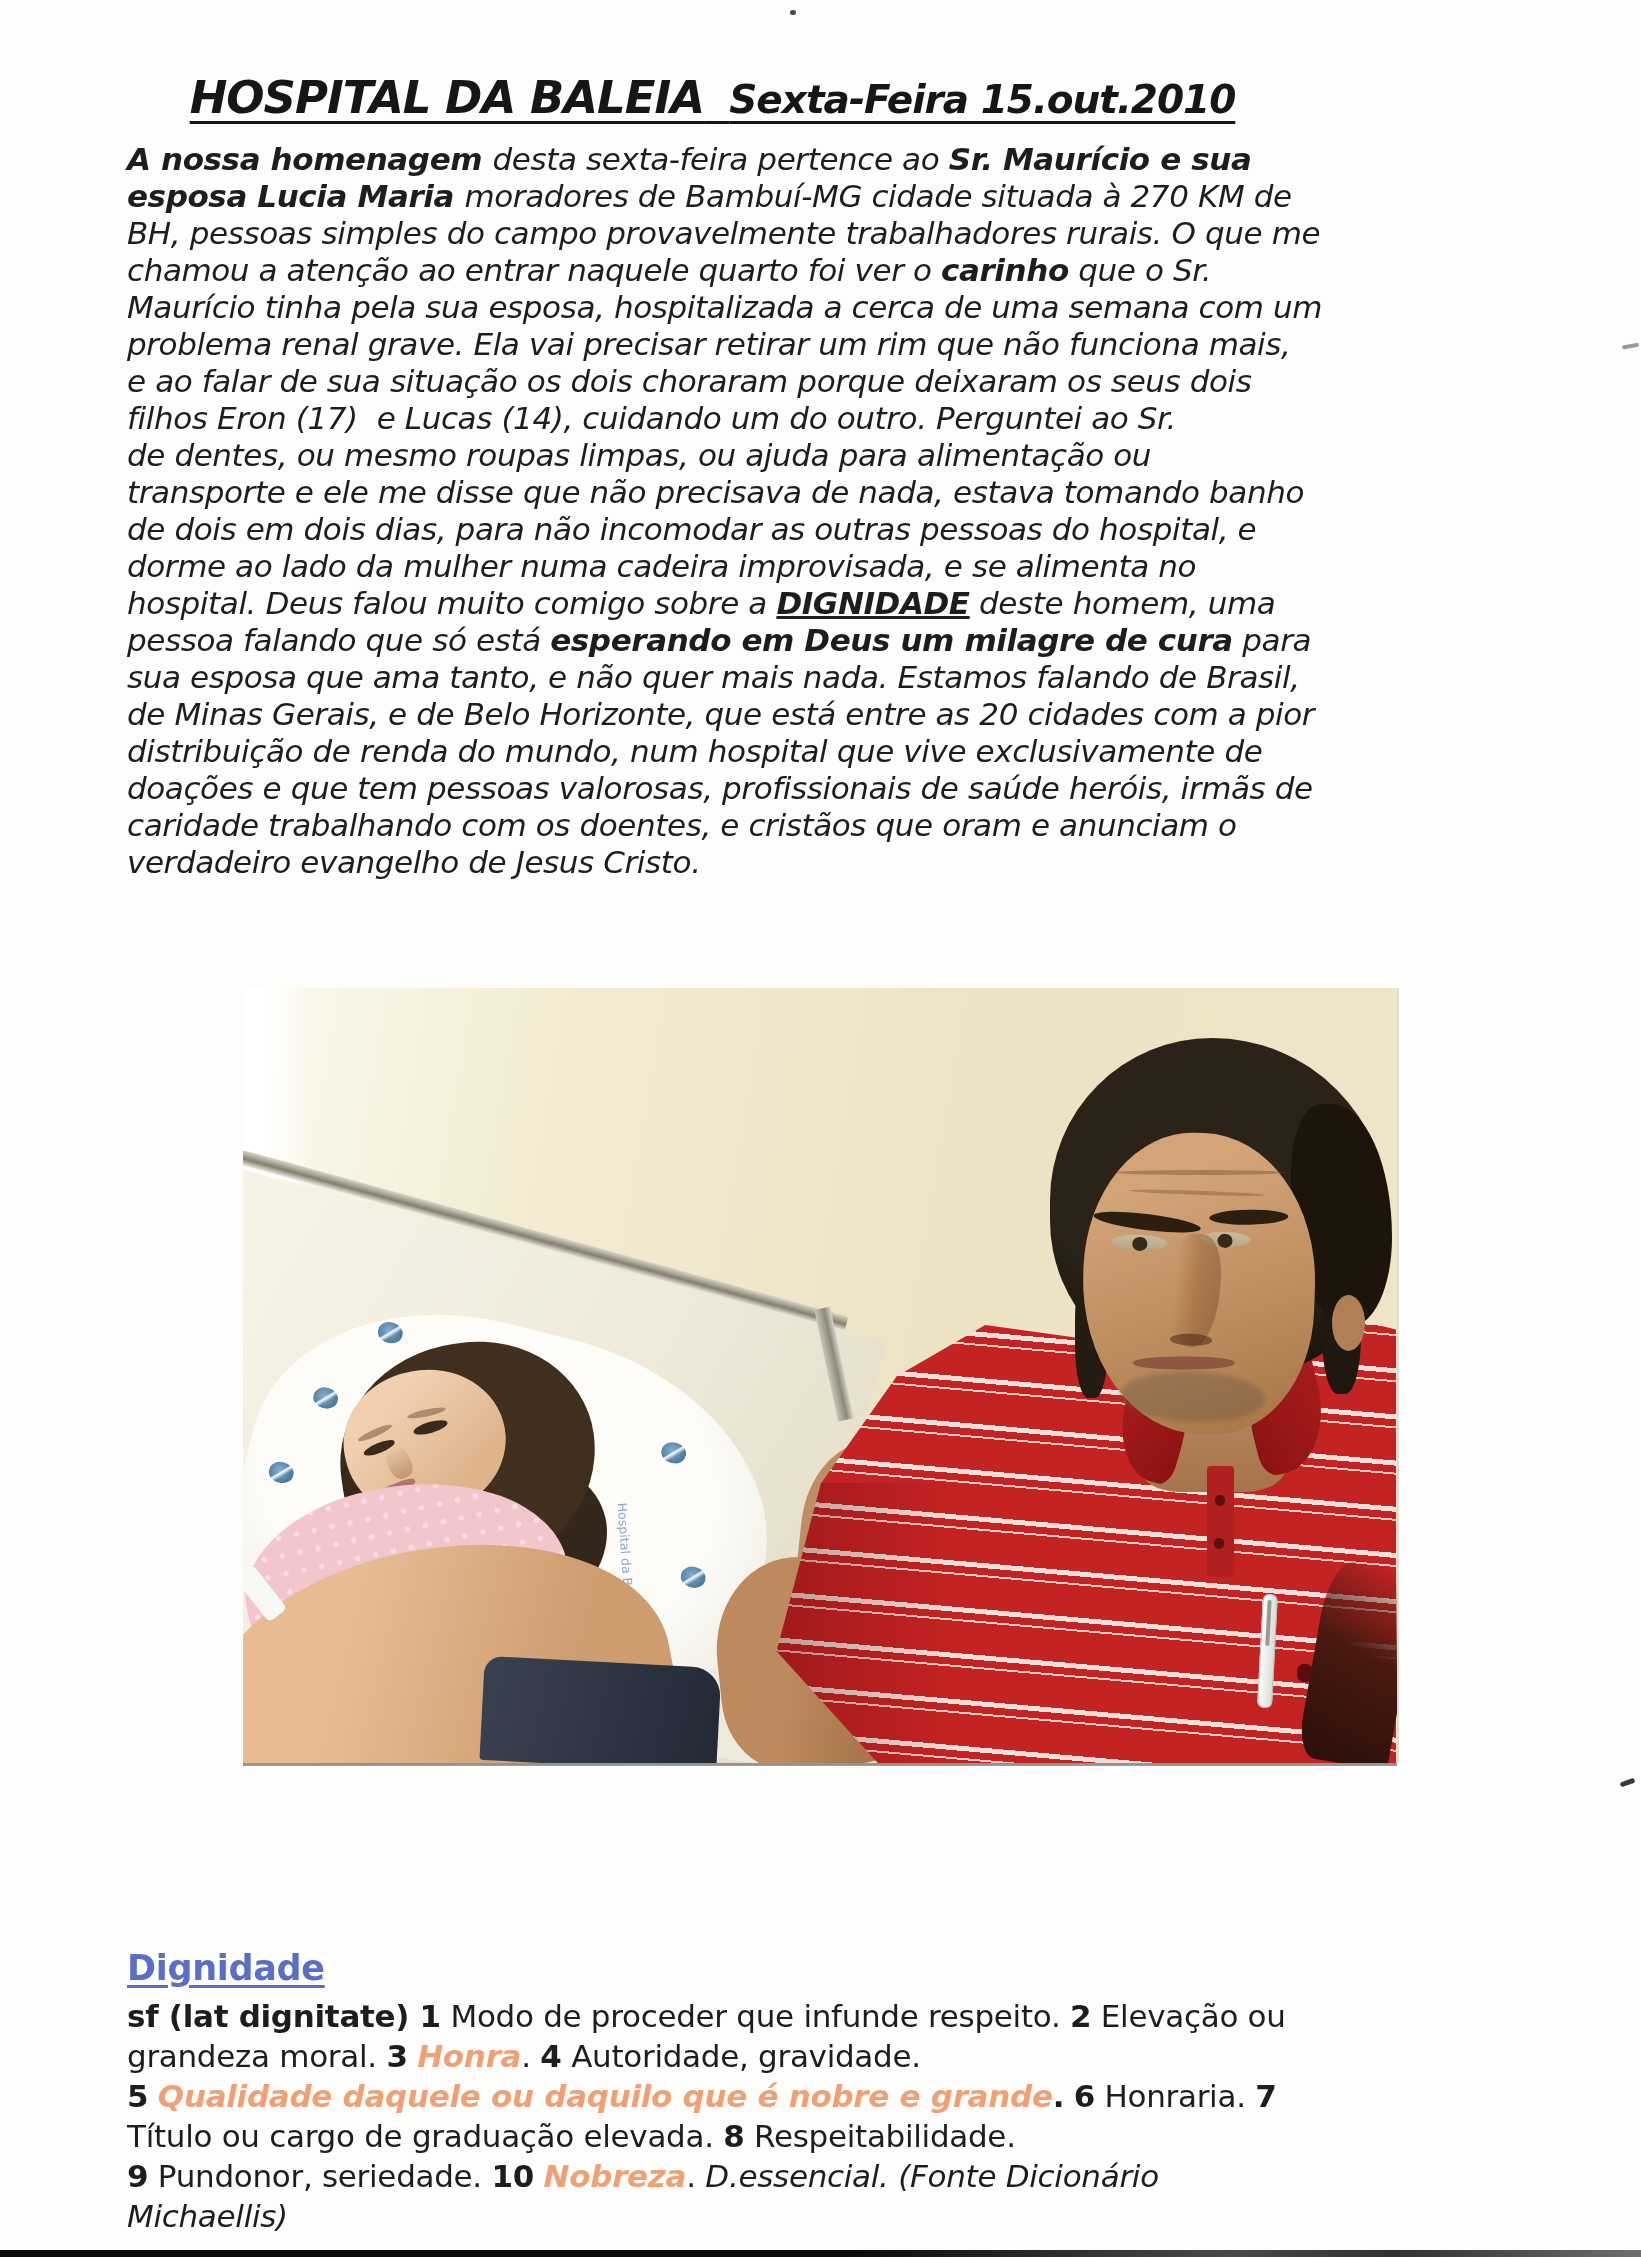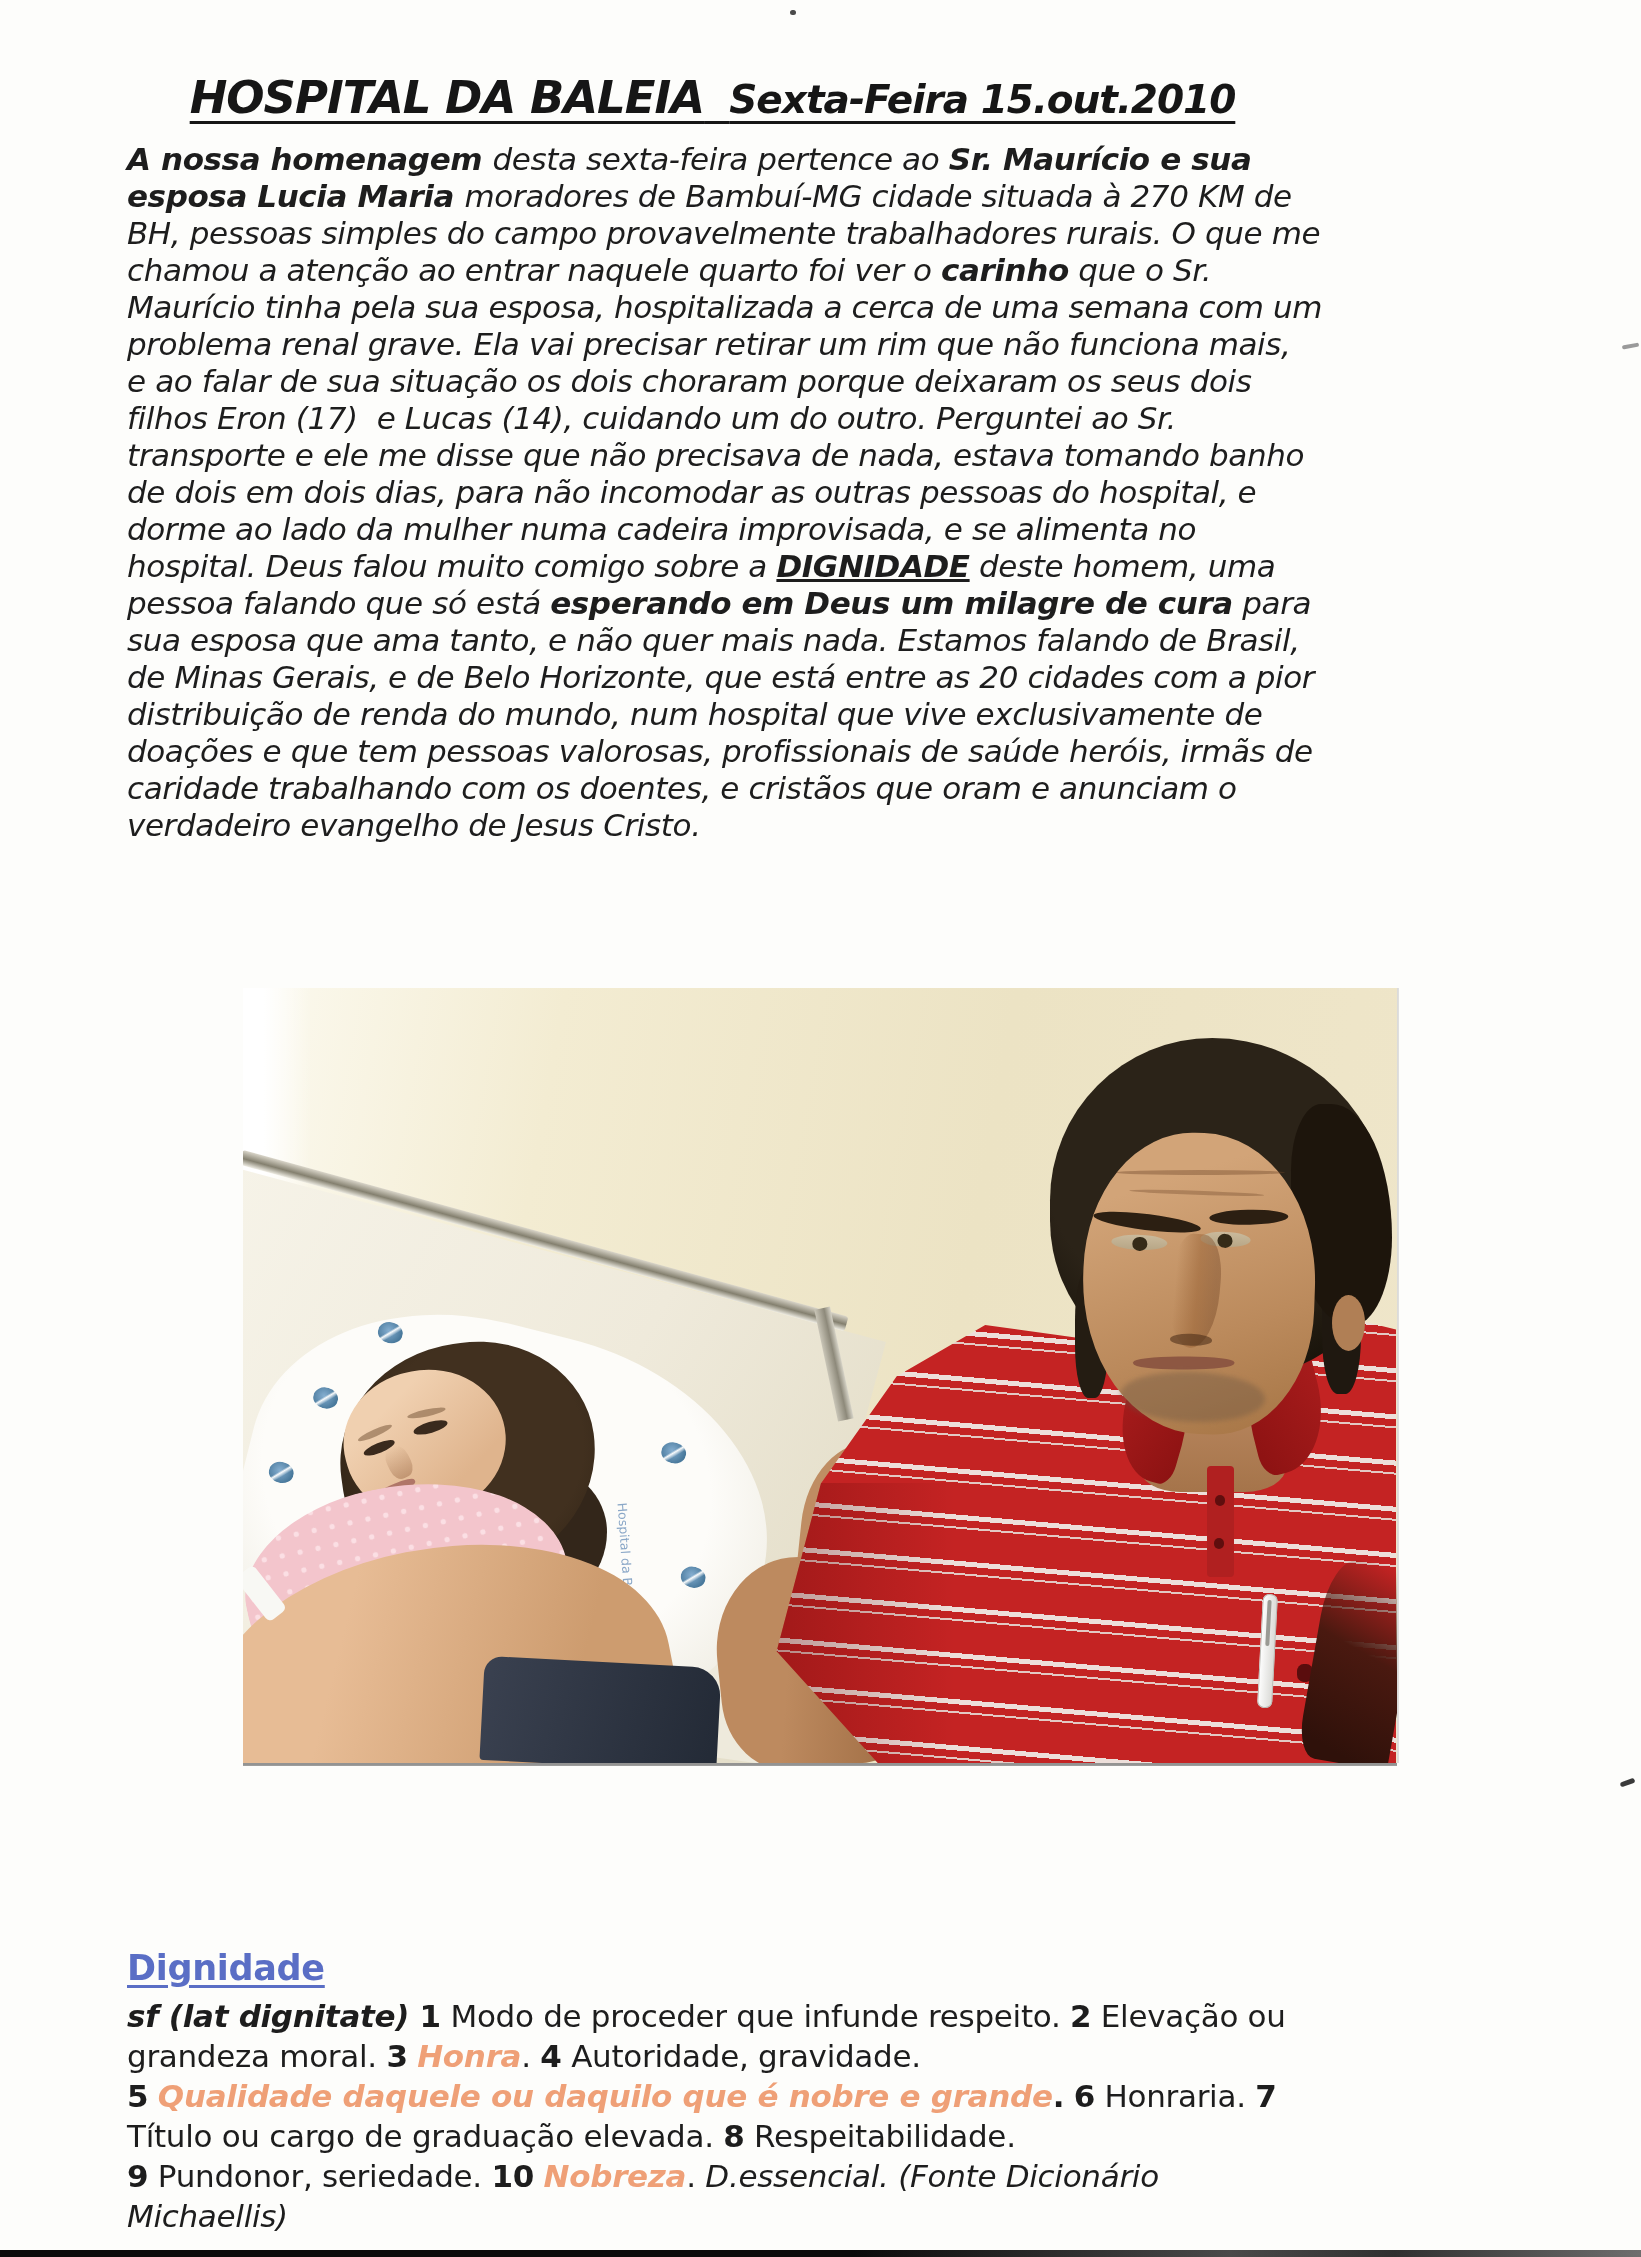--- a/index.html
+++ b/index.html
@@ -15,21 +15,21 @@
         font-size:31px;line-height:37px;letter-spacing:-0.4px;}
   #definition{position:absolute;left:127px;top:1948px;width:1419px;font-size:31px;
         line-height:40px;letter-spacing:-0.3px;}
   #definition-heading{font-size:35px;font-weight:700;color:var(--c-accent-blue,#5a6ec5);
         text-decoration:underline;text-decoration-thickness:2.9px;text-underline-offset:4.8px;margin-bottom:7.7px;}
   .tline{white-space:pre;}
   .seg-b{font-weight:700;}
   .seg-bu{font-weight:700;text-decoration:underline;text-decoration-thickness:2.9px;}
   .seg-o{font-weight:700;font-style:italic;color:var(--c-accent-orange,#efa077);}
   .seg-i{font-style:italic;}
-  .seg-bi{font-weight:700;font-style:italic;margin-top:16px;}
+  .seg-bi{font-weight:700;margin-top:16px;}
   
   #photo{position:absolute;left:243px;top:988px;width:1154px;height:775px;overflow:hidden;
         background:linear-gradient(100deg,#fcfaf0 0%,#f3ecd2 25%,#ece3c4 60%,#efe6ca 100%);
         box-shadow:0 2.9px 0 rgba(60,60,60,.55),1.9px 0 0 rgba(120,120,120,.25);}
   .ph{position:absolute;}
   
   #bottom-bar{position:absolute;left:0;top:2250px;width:1641px;height:7.7px;
         background:linear-gradient(to right,#0b0b0b 0%,#0b0b0b 52%,#262626 62%,#4a4a4a 75%,#303030 85%,#6e6e6e 100%);}
 </style>
 </head>
@@ -43,20 +43,21 @@
 
   <div id="paragraph">
       <div class="tline"><span class="seg-b">A nossa homenagem </span><span>desta sexta-feira pertence ao </span><span class="seg-b">Sr. Maurício e sua</span></div>
       <div class="tline"><span class="seg-b">esposa Lucia Maria </span><span>moradores de Bambuí-MG cidade situada à 270 KM de</span></div>
       <div class="tline"><span>BH, pessoas simples do campo provavelmente trabalhadores rurais. O que me</span></div>
       <div class="tline"><span>chamou a atenção ao entrar naquele quarto foi ver o </span><span class="seg-b">carinho</span><span> que o Sr.</span></div>
       <div class="tline"><span>Maurício tinha pela sua esposa, hospitalizada a cerca de uma semana com um</span></div>
       <div class="tline"><span>problema renal grave. Ela vai precisar retirar um rim que não funciona mais,</span></div>
       <div class="tline"><span>e ao falar de sua situação os dois choraram porque deixaram os seus dois</span></div>
       <div class="tline"><span>filhos Eron (17)  e Lucas (14), cuidando um do outro. Perguntei ao Sr.</span></div>
+      <div class="tline"><span>de dentes, ou mesmo roupas limpas, ou ajuda para alimentação ou</span></div>
       <div class="tline"><span>transporte e ele me disse que não precisava de nada, estava tomando banho</span></div>
       <div class="tline"><span>de dois em dois dias, para não incomodar as outras pessoas do hospital, e</span></div>
       <div class="tline"><span>dorme ao lado da mulher numa cadeira improvisada, e se alimenta no</span></div>
       <div class="tline"><span>hospital. Deus falou muito comigo sobre a </span><span class="seg-bu">DIGNIDADE</span><span> deste homem, uma</span></div>
       <div class="tline"><span>pessoa falando que só está </span><span class="seg-b">esperando em Deus um milagre de cura</span><span> para</span></div>
       <div class="tline"><span>sua esposa que ama tanto, e não quer mais nada. Estamos falando de Brasil,</span></div>
       <div class="tline"><span>de Minas Gerais, e de Belo Horizonte, que está entre as 20 cidades com a pior</span></div>
       <div class="tline"><span>distribuição de renda do mundo, num hospital que vive exclusivamente de</span></div>
       <div class="tline"><span>doações e que tem pessoas valorosas, profissionais de saúde heróis, irmãs de</span></div>
       <div class="tline"><span>caridade trabalhando com os doentes, e cristãos que oram e anunciam o</span></div>

